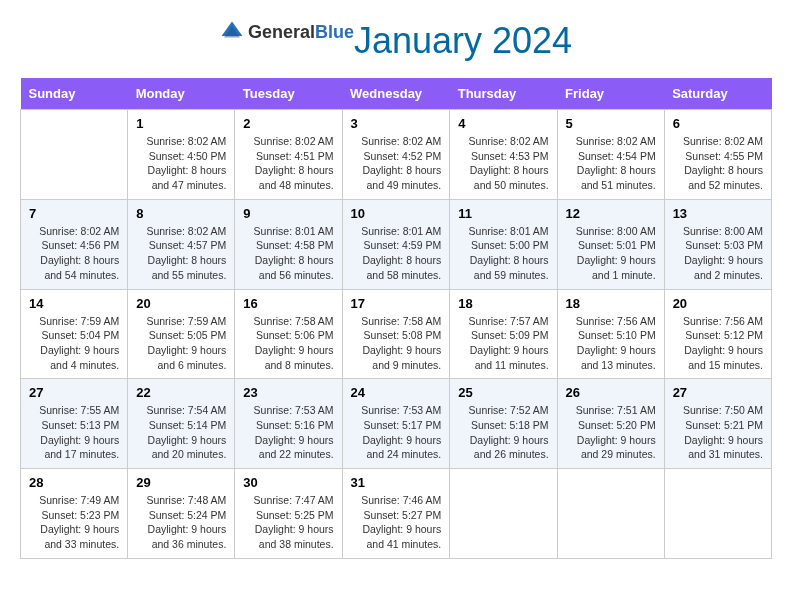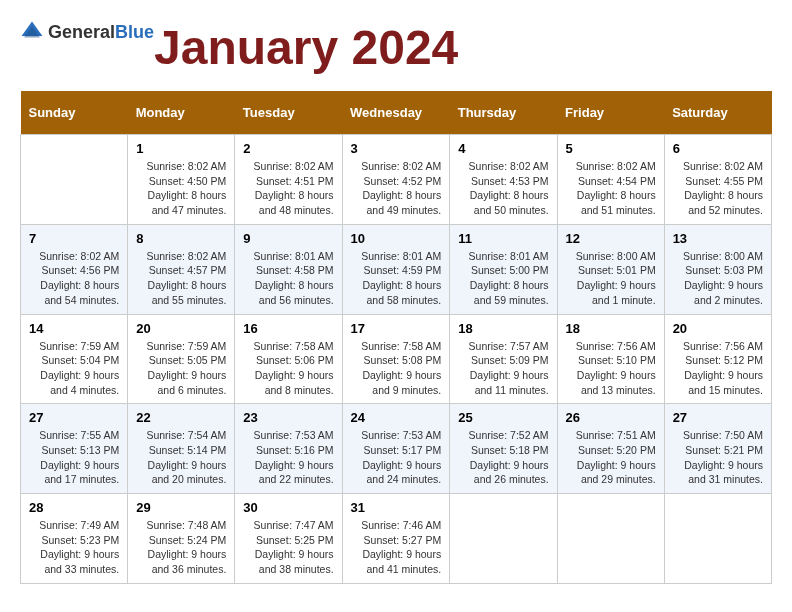--- a/index.html
+++ b/index.html
@@ -5,21 +5,21 @@
     * { margin: 0; padding: 0; box-sizing: border-box; }
     body {
       font-family: Arial, sans-serif;
       background: #fff;
       width: 792px;
       min-height: 612px;
       padding: 20px;
     }
     .header-section {
       display: flex;
-      justify-content: flex-start;
+      justify-content: center;
       align-items: flex-start;
       margin-bottom: 16px;
     }
     .logo {
       display: flex;
       align-items: center;
       gap: 4px;
     }
     .logo-text-general {
       font-size: 18px;
@@ -32,37 +32,37 @@
       color: #2a6ebb;
     }
     .logo-icon {
       width: 24px;
       height: 24px;
     }
     .title-section {
       text-align: right;
     }
     .month-title {
-      font-size: 48px;
-      font-weight: bold;
-      color: #7f1d1d;
+      font-size: 36px;
+      font-weight: normal;
+      color: #0369a1;
     }
     .location-title {
       font-size: 16px;
       color: #555;
     }
     table {
       width: 100%;
       border-collapse: collapse;
       font-size: 11px;
     }
     thead tr th {
-      background-color: #a16207;
+      background-color: #8b5cf6;
       color: white;
-      padding: 14px 8px;
+      padding: 8px 8px;
       text-align: left;
       font-size: 13px;
       font-weight: bold;
     }
     tbody tr td {
       border: 1px solid #ccc;
       padding: 6px 8px;
       vertical-align: top;
       width: 108px;
       min-height: 80px;

